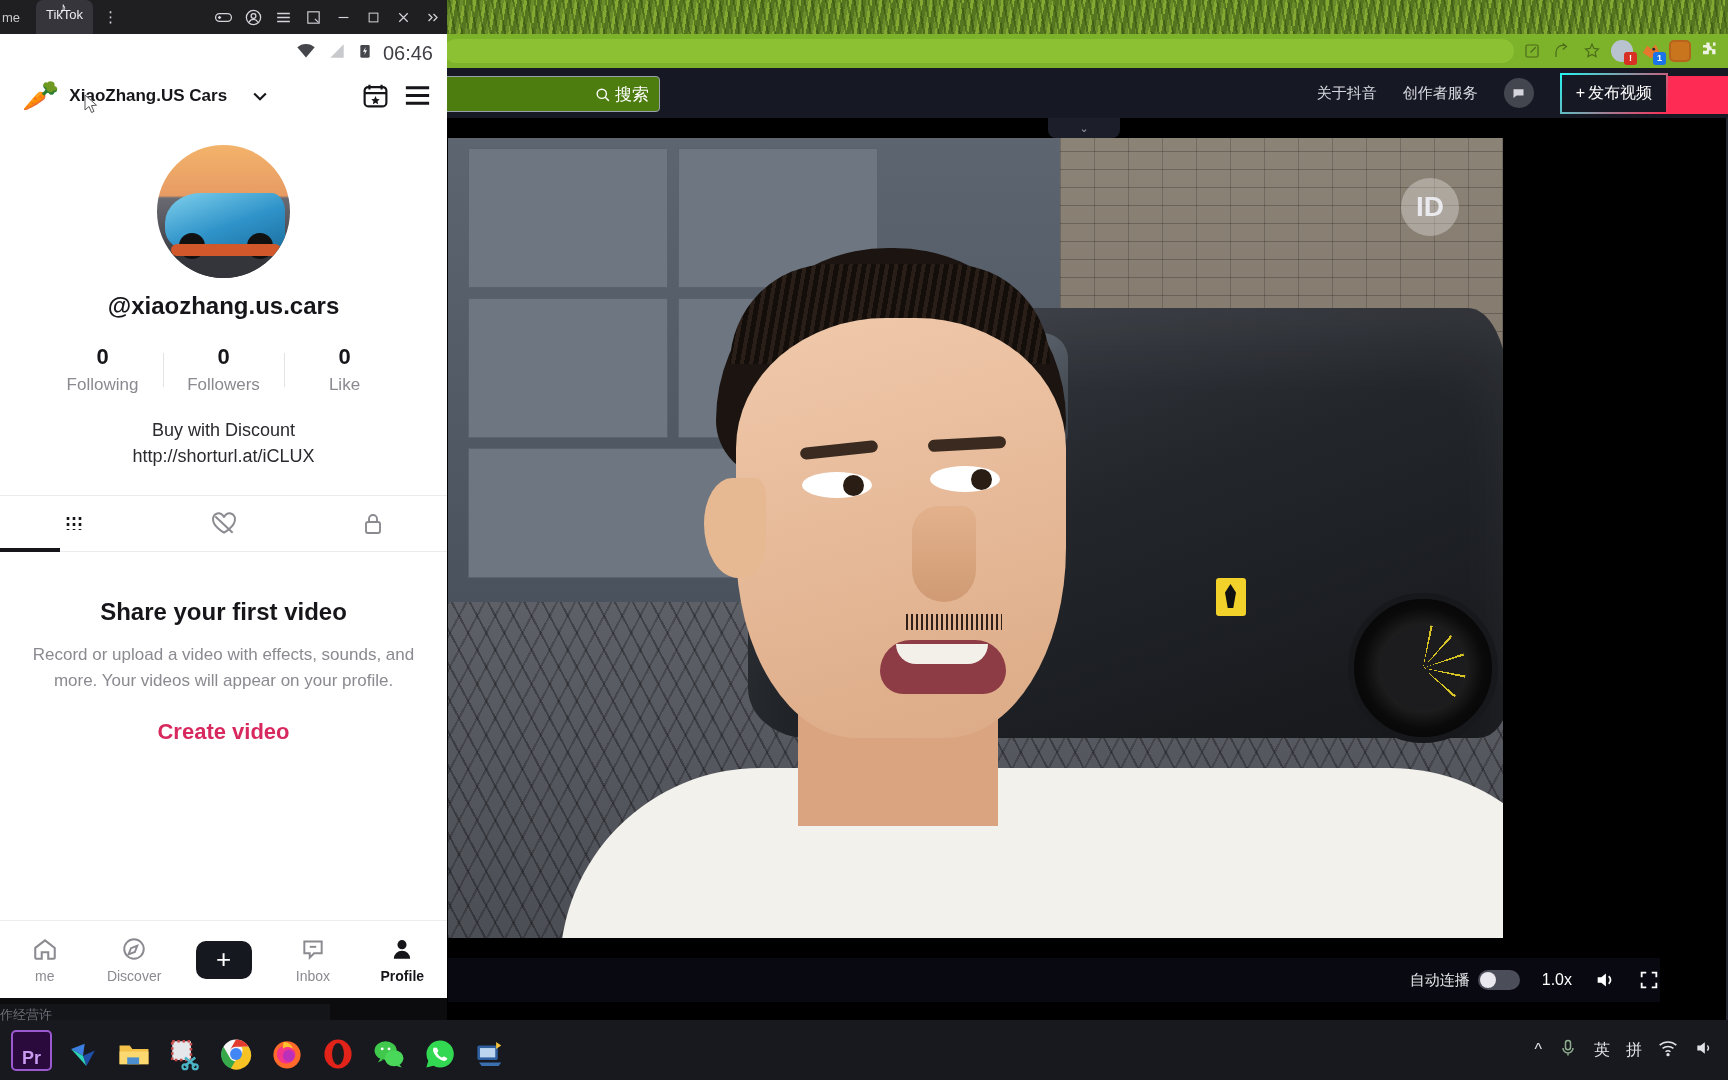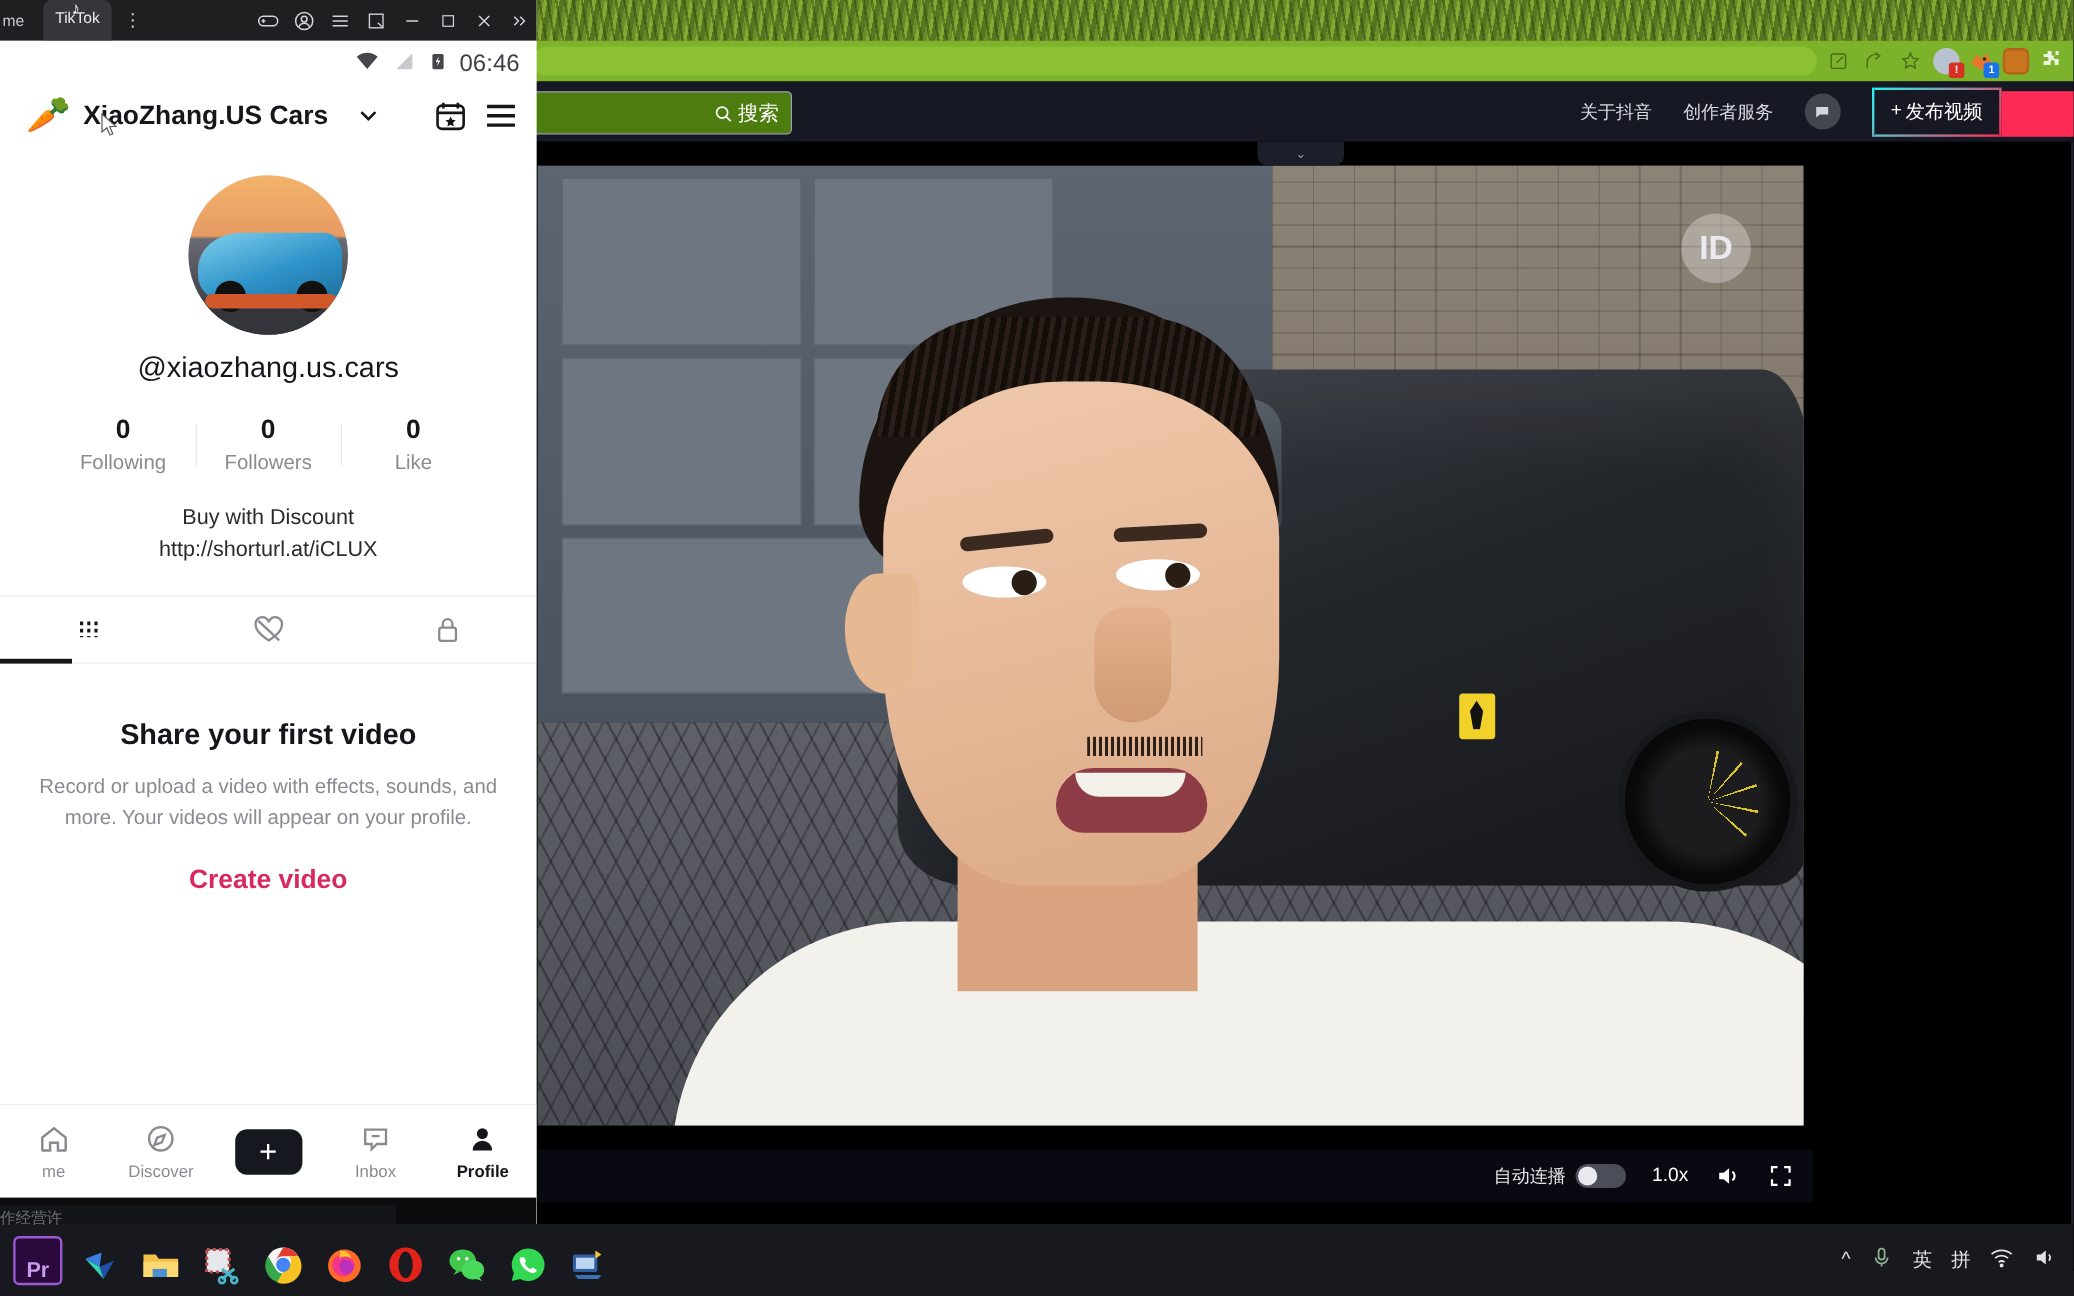--- a/index.html
+++ b/index.html
@@ -129,23 +129,23 @@
     background:#8d3c45;border-radius:54px 54px 40px 40px;}
   .mouth:after{content:"";position:absolute;left:16px;top:4px;width:92px;height:20px;
     background:#f3f0ea;border-radius:0 0 22px 22px;}
   .stache{position:absolute;left:226px;top:366px;width:96px;height:16px;
     background:repeating-linear-gradient(90deg,#2e2018 0 2px,transparent 2px 5px);}
   .neck{position:absolute;left:118px;top:448px;width:200px;height:130px;background:#d9a47f;}
   .shirt{position:absolute;left:-120px;top:520px;width:1030px;height:400px;
     background:#f2f1ec;border-radius:200px 200px 0 0;}
 
   
-  .pbar{position:absolute;left:8px;bottom:18px;width:1063px;height:44px;
+  .pbar{position:absolute;left:8px;bottom:18px;width:1212px;height:44px;
     background:rgba(10,11,18,.92);display:flex;align-items:center;justify-content:flex-end;
-    padding-right:16px;gap:22px;z-index:8;}
+    gap:22px;z-index:8;}
   .pc{display:flex;align-items:center;gap:8px;color:#e6e6ea;font-size:15px;}
   .toggle{width:42px;height:20px;border-radius:10px;background:#4b4d58;position:relative;}
   .toggle .knob{position:absolute;left:2px;top:2px;width:16px;height:16px;border-radius:50%;background:#e8e8ee;}
   .speed{font-size:16px;font-weight:normal;color:#fff;}
 
   
   .dy-rail{position:absolute;right:0;top:50px;width:2px;height:902px;background:#22242f;}
 
   
   .emu{ position:absolute; left:0; top:0; width:447px; height:1020px; z-index:20;
@@ -163,35 +163,35 @@
   .dots{color:#cfcfd6;font-size:15px;letter-spacing:1px;margin-left:10px;}
 
   .phone{position:relative;width:447px;height:986px;background:#fff;overflow:hidden;}
   .status{height:38px;display:flex;align-items:center;justify-content:flex-end;gap:10px;padding-right:14px;color:#3c3c42;}
   .status .time{font-size:20px;color:#3f3f45;}
 
   .cursor{position:absolute;left:84px;top:60px;width:16px;height:20px;z-index:30;}
 
   .ph-header{display:flex;align-items:center;gap:10px;padding:6px 14px 10px 22px;}
   .carrot{font-size:30px;}
-  .ph-title{font-size:22px;font-weight:bold;color:#16161a;display:flex;align-items:center;gap:23px;}
+  .ph-title{font-size:17px;font-weight:bold;color:#16161a;display:flex;gap:23px;}
   .ph-spacer{flex:1;}
   .ph-ico{width:32px;height:32px;display:flex;align-items:center;justify-content:center;}
 
   .avatar{width:133px;height:133px;border-radius:50%;margin:22px auto 0;overflow:hidden;position:relative;
     background:linear-gradient(#f3b36b 0%,#e79b63 38%,#6a6a72 40%,#2c2d33 100%);}
   .av-car{position:absolute;left:8px;top:48px;width:120px;height:58px;
     background:linear-gradient(160deg,#7fd0ec,#2f93c9 55%,#1d6f9f);
     border-radius:36px 14px 10px 26px / 30px 18px 12px 22px;}
   .av-car:after{content:"";position:absolute;left:6px;bottom:-5px;width:110px;height:12px;
     background:#d1582a;border-radius:8px;}
   .av-w{position:absolute;width:26px;height:26px;border-radius:50%;background:#111;bottom:-8px;}
   .av-road{position:absolute;left:0;bottom:0;width:100%;height:26px;background:#34353b;}
 
-  .handle{text-align:center;font-size:24px;font-weight:normal;color:#16161a;margin-top:14px;}
+  .handle{text-align:center;font-size:24px;font-weight:bold;color:#16161a;margin-top:14px;}
 
   .stats{display:flex;justify-content:center;align-items:center;margin-top:24px;}
   .stat{width:120px;text-align:center;}
   .stat .n{font-size:22px;font-weight:bold;color:#16161a;}
   .stat .l{font-size:17px;color:#8a8a90;margin-top:5px;}
   .divider{width:1px;height:34px;background:#e3e3e6;}
 
   .actions{display:flex;gap:14px;justify-content:center;margin-top:24px;}
   .btn-edit{width:228px;height:56px;border:1px solid #e1e1e4;border-radius:5px;
     display:flex;align-items:center;justify-content:center;font-size:19px;font-weight:bold;color:#16161a;background:#fff;}

